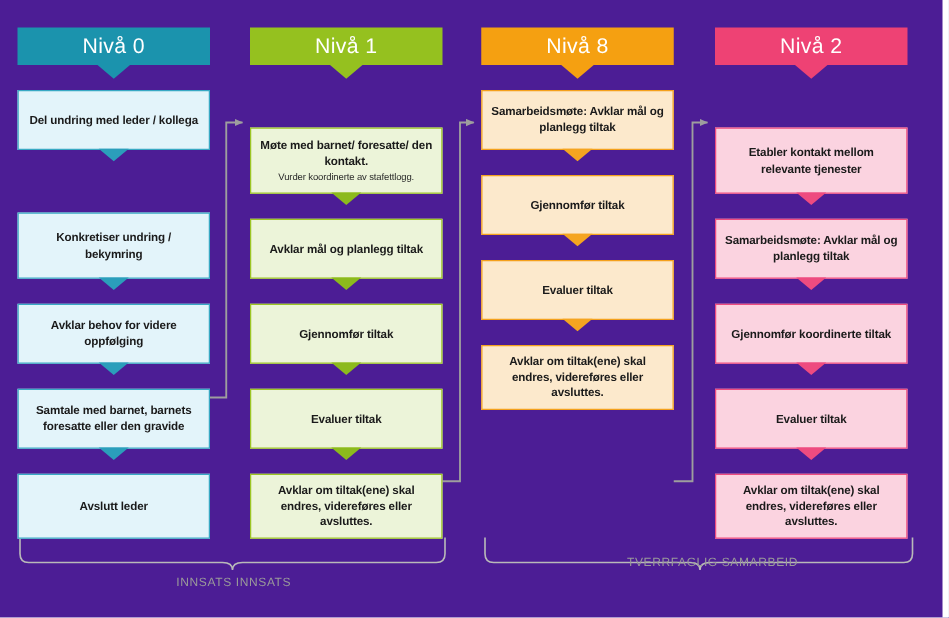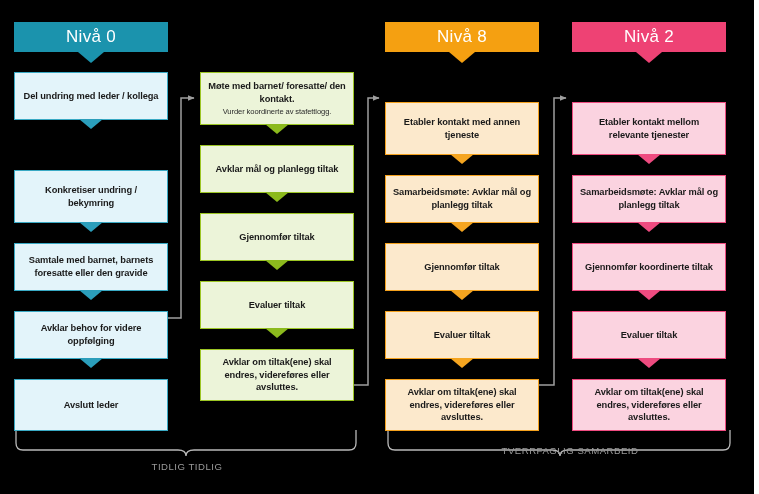--- a/index.html
+++ b/index.html
@@ -5,21 +5,21 @@
   * { box-sizing: border-box; margin: 0; padding: 0; }
   html, body {
     width: 759px; height: 494px;
     background: #ffffff;
     font-family: "Liberation Sans", sans-serif;
     overflow: hidden;
   }
   #canvas {
     position: relative;
     width: 754px; height: 494px;
-    background: #000000;
+    background: #4c1d95;
   }
 
   
   #connectors {
     position: absolute; left: 0; top: 0;
     width: 759px; height: 494px;
     pointer-events: none;
     z-index: 1;
   }
 
@@ -176,32 +176,35 @@
   <div class="column col-0 theme-teal">
     <div class="col-header">
       <span class="hdr-label">Nivå 0</span>
     </div>
     <div class="box r1 has-arrow">
       <span class="box-title">Del undring med leder / kollega</span>
     </div>
     <div class="box r0 has-arrow">
       <span class="box-title">Konkretiser undring / bekymring</span>
     </div>
+    <div class="box r3 has-arrow">
+      <span class="box-title">Avklar behov for videre oppfølging</span>
+    </div>
     <div class="box r2 has-arrow">
       <span class="box-title">Samtale med barnet, barnets foresatte eller den gravide</span>
     </div>
-    <div class="box r3 has-arrow">
-      <span class="box-title">Avklar behov for videre oppfølging</span>
-    </div>
     <div class="box r4">
       <span class="box-title">Avslutt leder</span>
     </div>
   </div>
 
   <div class="column col-1 theme-green">
+    <div class="col-header">
+      <span class="hdr-label">Nivå 1</span>
+    </div>
     <div class="box r0 has-arrow">
       <span class="box-title">Møte med barnet/ foresatte/ den kontakt.</span>
       <span class="box-sub">Vurder koordinerte av stafettlogg.</span>
     </div>
     <div class="box r1 has-arrow">
       <span class="box-title">Avklar mål og planlegg tiltak</span>
     </div>
     <div class="box r2 has-arrow">
       <span class="box-title">Gjennomfør tiltak</span>
     </div>
@@ -210,23 +213,20 @@
     </div>
     <div class="box r4">
       <span class="box-title">Avklar om tiltak(ene) skal endres, videreføres eller avsluttes.</span>
     </div>
   </div>
 
   <div class="column col-2 theme-orange">
     <div class="col-header">
       <span class="hdr-label">Nivå 8</span>
     </div>
-    <div class="box r0 has-arrow">
-      <span class="box-title">Etabler kontakt med annen tjeneste</span>
-    </div>
     <div class="box r1 has-arrow">
       <span class="box-title">Samarbeidsmøte: Avklar mål og planlegg tiltak</span>
     </div>
     <div class="box r2 has-arrow">
       <span class="box-title">Gjennomfør tiltak</span>
     </div>
     <div class="box r3 has-arrow">
       <span class="box-title">Evaluer tiltak</span>
     </div>
     <div class="box r4">
@@ -248,16 +248,16 @@
       <span class="box-title">Gjennomfør koordinerte tiltak</span>
     </div>
     <div class="box r3 has-arrow">
       <span class="box-title">Evaluer tiltak</span>
     </div>
     <div class="box r4">
       <span class="box-title">Avklar om tiltak(ene) skal endres, videreføres eller avsluttes.</span>
     </div>
   </div>
 
-  <div class="bracket-label" id="bracket-label-left">TIDLIG TIDLIG</div>
+  <div class="bracket-label" id="bracket-label-left">INNSATS INNSATS</div>
   <div class="bracket-label" id="bracket-label-right">TVERRFAGLIG SAMARBEID</div>
 
 </div>
 
 </body></html>

